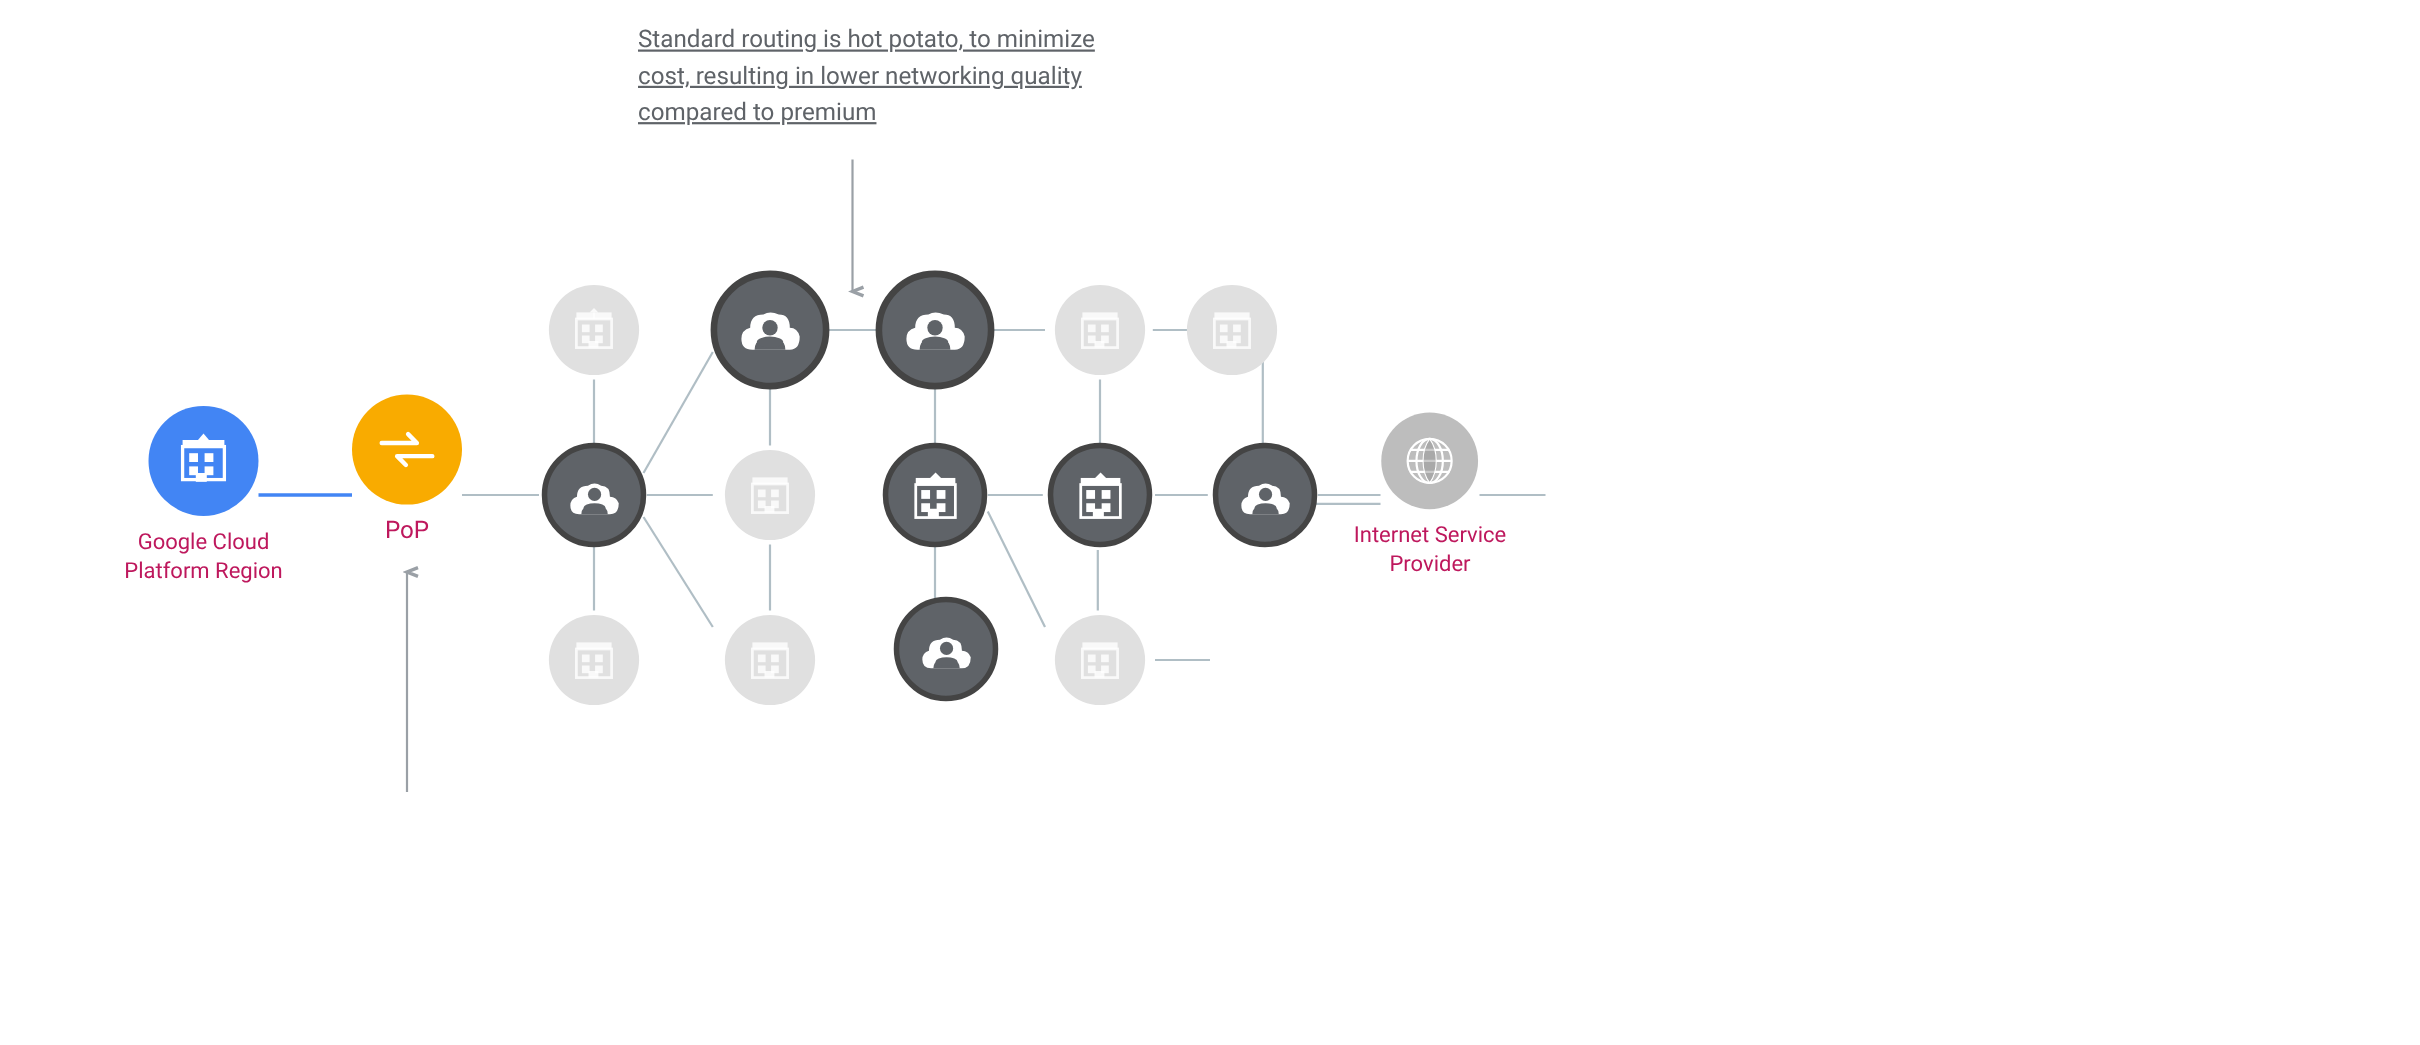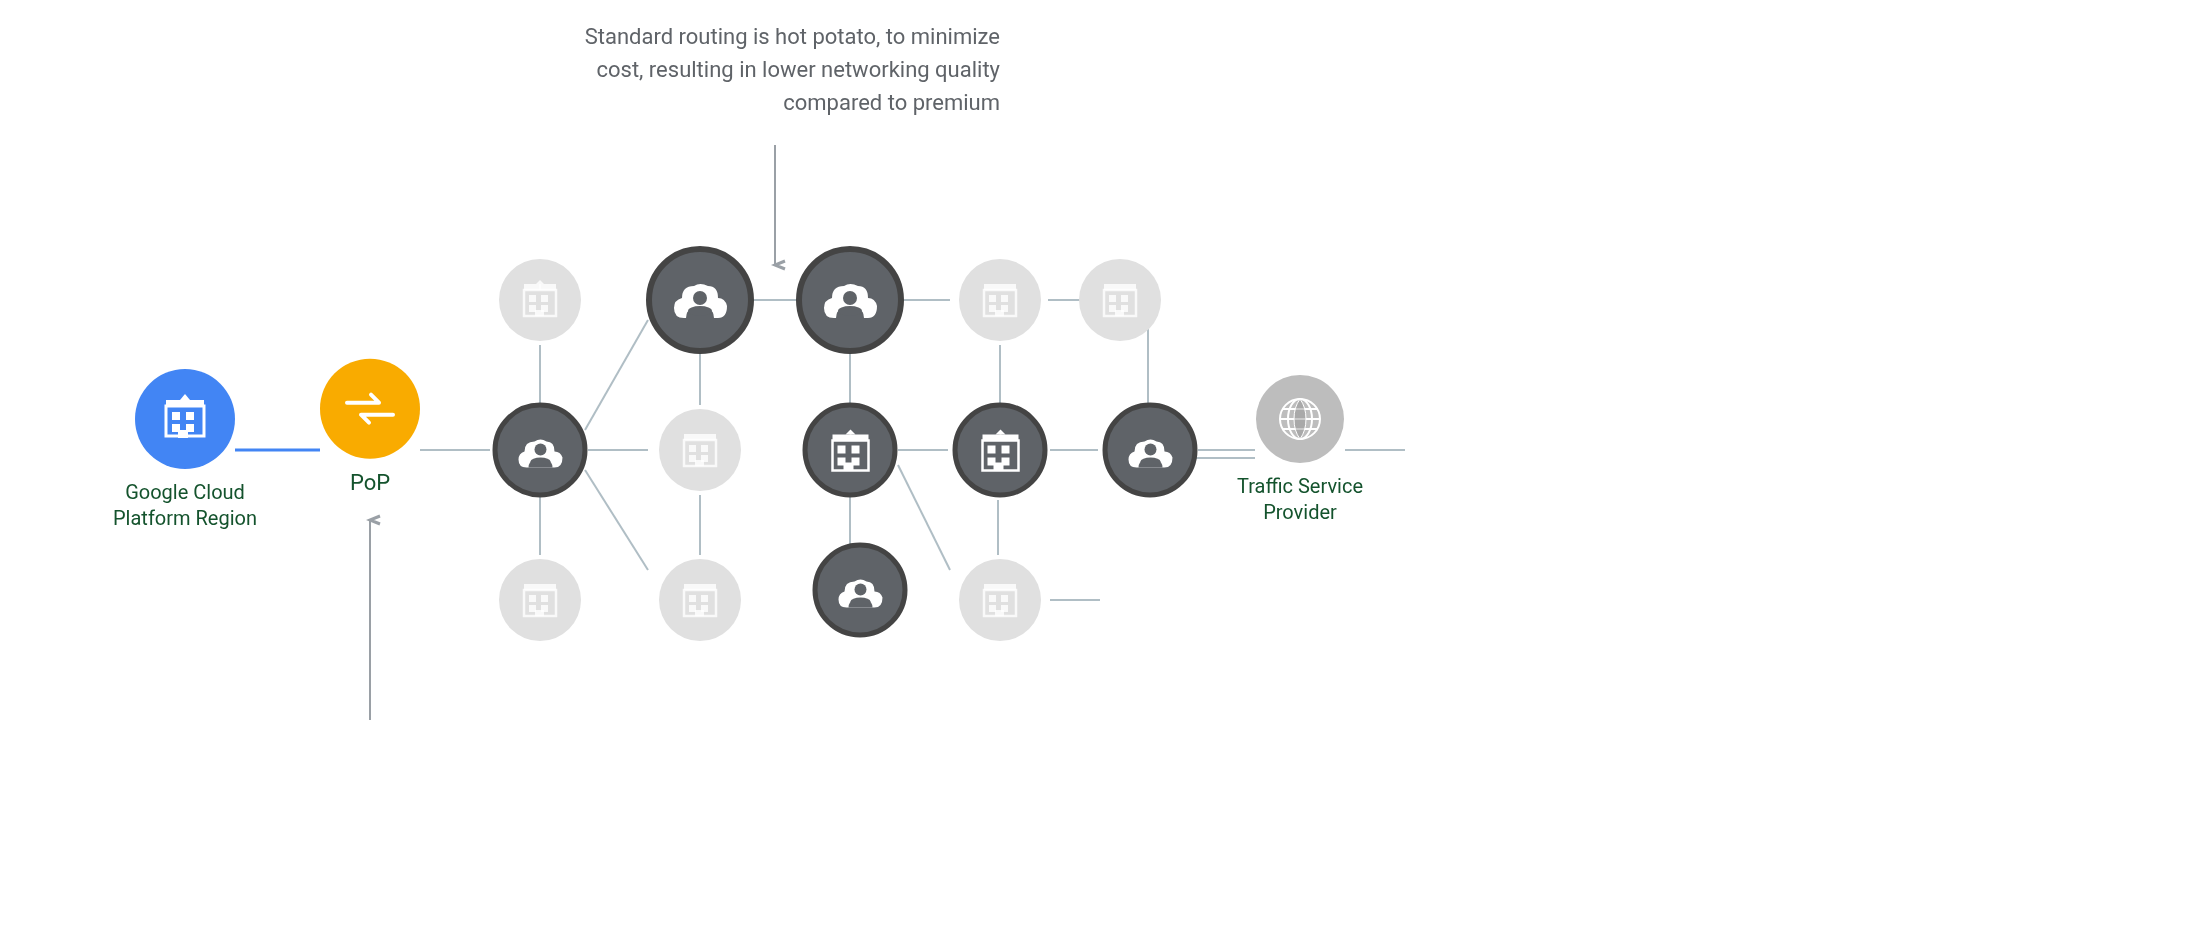--- a/index.html
+++ b/index.html
@@ -43,31 +43,32 @@
       background: #4285F4;
     }
     .circle-yellow {
       width: 100px;
       height: 100px;
       background: #F9AB00;
     }
     .node-label {
       margin-top: 10px;
       font-size: 22px;
-      color: #14532d;
+      color: #be185d;
       text-align: center;
       max-width: 160px;
       line-height: 1.3;
     }
     .annotation-box {
       position: absolute;
-      text-align: right;
+      text-align: left;
       font-size: 22px;
       color: #5f6368;
       line-height: 1.5;
+      text-decoration: underline;
     }
     
   </style>
 </head>
 <body>
 
 <div id="diagram-container">
 
   <svg id="network-svg" xmlns="http://www.w3.org/2000/svg">
     <defs>
@@ -347,18 +348,18 @@
       <svg width="52" height="52" viewBox="0 0 52 52">
         <circle cx="26" cy="26" r="20" fill="none" stroke="white" stroke-width="2"></circle>
         <ellipse cx="26" cy="26" rx="12" ry="20" fill="none" stroke="white" stroke-width="2"></ellipse>
         <line x1="6" y1="26" x2="46" y2="26" stroke="white" stroke-width="2"></line>
         <line x1="8" y1="16" x2="44" y2="16" stroke="white" stroke-width="2"></line>
         <line x1="8" y1="36" x2="44" y2="36" stroke="white" stroke-width="2"></line>
 
         <path d="M26,6 Q32,14 32,26 Q32,38 26,46 Q20,38 20,26 Q20,14 26,6Z" fill="rgba(150,150,150,0.5)" stroke="white" stroke-width="1"></path>
       </svg>
     </div>
-    <div class="node-label" style="white-space: pre-line; font-size: 20px;">Traffic Service
+    <div class="node-label" style="white-space: pre-line; font-size: 20px;">Internet Service
 Provider</div>
   </div>
 
 
 </div>
 
 </body></html>

